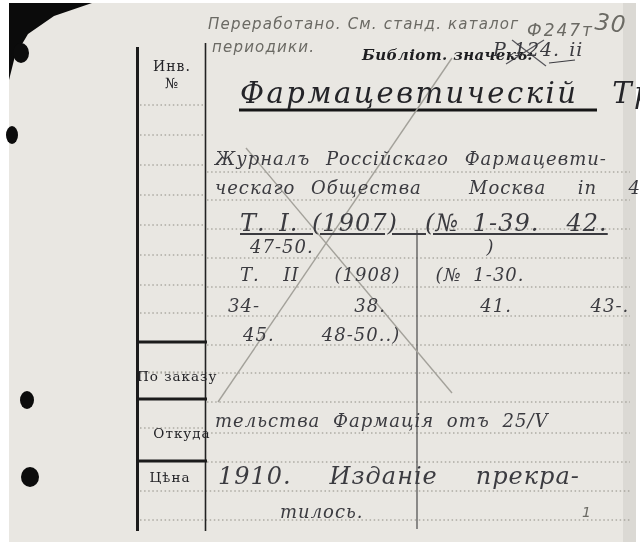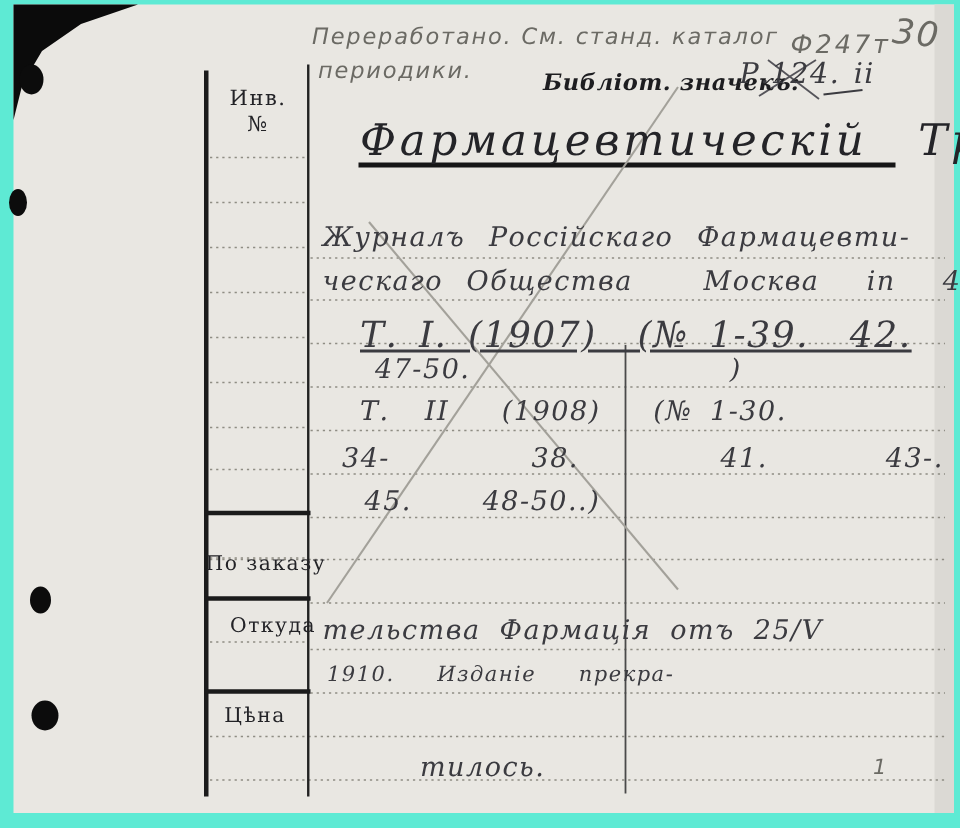--- a/index.html
+++ b/index.html
@@ -1,16 +1,16 @@
 <!DOCTYPE html>
 <html><head>
 <meta charset="utf-8">
 <style>
   html,body{margin:0;padding:0;background:#0a0a0a;}
-  #scan{position:relative;width:640px;height:552px;background:#5eead4;overflow:hidden;
+  #scan{position:relative;width:640px;height:552px;background:#ffffff;overflow:hidden;
         font-family:"DejaVu Serif",serif;}
   #ruling{position:absolute;left:0;top:0;z-index:1;}
   .txt{position:absolute;z-index:2;white-space:pre;}
   .pencil{font-family:"DejaVu Sans",sans-serif;font-style:italic;color:#6b6a64;
           letter-spacing:1.2px;}
   .print{color:#1d1d20;}
   .hw{font-style:italic;color:#3b3b40;letter-spacing:1px;word-spacing:9px;}
   .title{font-size:29px;letter-spacing:2.5px;word-spacing:22px;color:#242428;}
   .biblio{font-weight:bold;font-style:italic;font-size:15px;letter-spacing:.4px;}
   .collabel{width:66px;text-align:center;font-size:13.5px;color:#232327;letter-spacing:1px;}
@@ -91,31 +91,31 @@
   <div class="txt pencil" style="left:212px;top:38px;font-size:15px;">периодики.</div>
   <div class="txt pencil" style="left:527px;top:20px;font-size:17px;letter-spacing:2px;">Ф247т</div>
   <div class="txt pencil" style="left:595px;top:10px;font-size:23px;transform:rotate(6deg);">30</div>
 
   <div class="txt print biblio" style="left:362px;top:46px;">Библіот. значекъ:</div>
   <div class="txt hw" style="left:493px;top:38px;font-size:19px;word-spacing:2px;">Р.124. ii</div>
 
   <div class="txt print collabel" style="left:139px;top:58px;font-size:14px;">Инв.</div>
   <div class="txt print collabel" style="left:139px;top:75px;font-size:14px;">№</div>
   <div class="txt print collabel" style="left:137px;top:352px;margin-top:16px;">По заказу</div>
-  <div class="txt print collabel" style="left:137px;top:409px;padding-left:12px;">Откуда</div>
+  <div class="txt print collabel" style="left:137px;top:425px;padding-left:12px;">Откуда</div>
   <div class="txt print collabel" style="left:137px;top:469px;">Цѣна</div>
 
   <div class="txt hw title" style="left:240px;top:76px;">Фармацевтическій Трудъ</div>
 
   <div class="txt hw" style="left:215px;top:148px;font-size:18px;">Журналъ Россійскаго Фармацевти-</div>
   <div class="txt hw" style="left:215px;top:177px;font-size:18px;">ческаго Общества   Москва  in  4°.</div>
   <div class="txt hw" style="left:240px;top:209px;font-size:24px;word-spacing:5px;text-decoration:underline;">Т. I. (1907)  (№ 1-39.  42.</div>
   <div class="txt hw" style="left:250px;top:236px;font-size:18px;">47-50.           )</div>
   <div class="txt hw" style="left:240px;top:264px;font-size:18px;word-spacing:5px;">Т.  II   (1908)   (№ 1-30.</div>
   <div class="txt hw" style="left:228px;top:295px;font-size:18px;">34-      38.      41.     43-.</div>
   <div class="txt hw" style="left:243px;top:324px;font-size:18px;">45.   48-50..)</div>
   <div class="txt hw" style="left:215px;top:410px;font-size:18px;word-spacing:6px;">тельства Фармація отъ 25/V</div>
-  <div class="txt hw" style="left:218px;top:442px;font-size:14px;word-spacing:4px;text-align:right;">1910.   Изданіе   прекра-</div>
+  <div class="txt hw" style="left:218px;top:462px;font-size:24px;word-spacing:4px;text-align:right;">1910.   Изданіе   прекра-</div>
   <div class="txt hw" style="left:280px;top:466px;font-size:18px;margin-top:35px;">тилось.</div>
 
   <div class="txt pencil" style="left:582px;top:504px;font-size:14px;">1</div>
 
 </div>
 
 </body></html>

